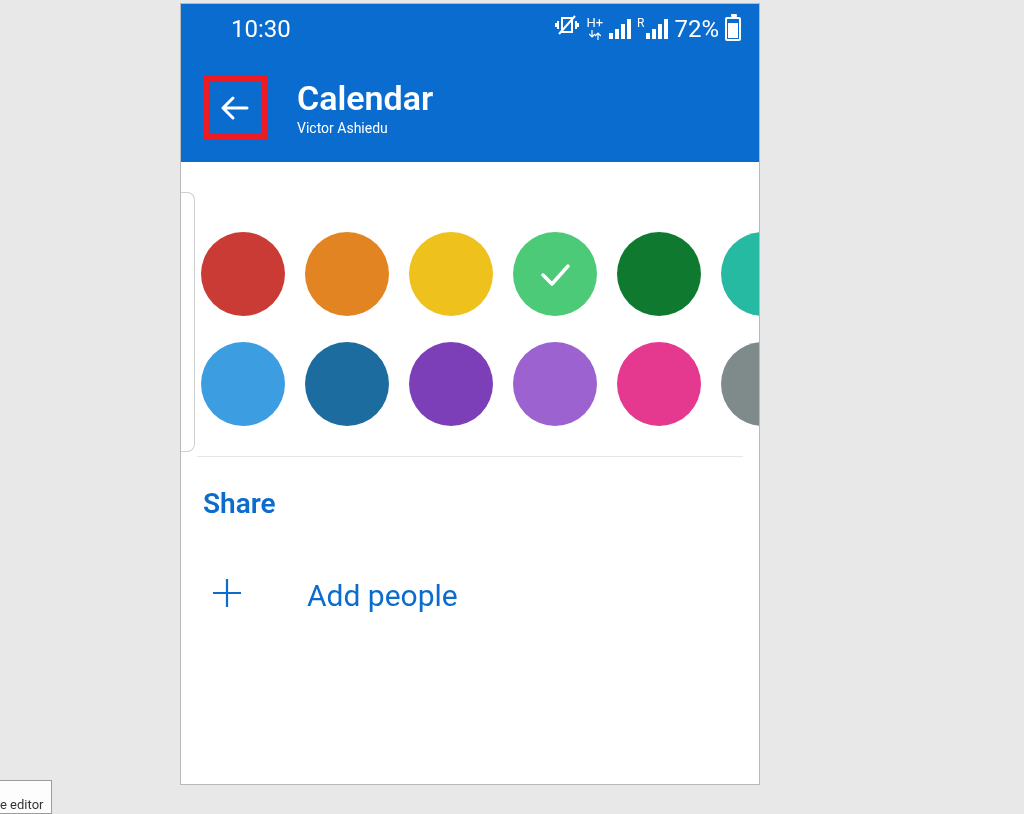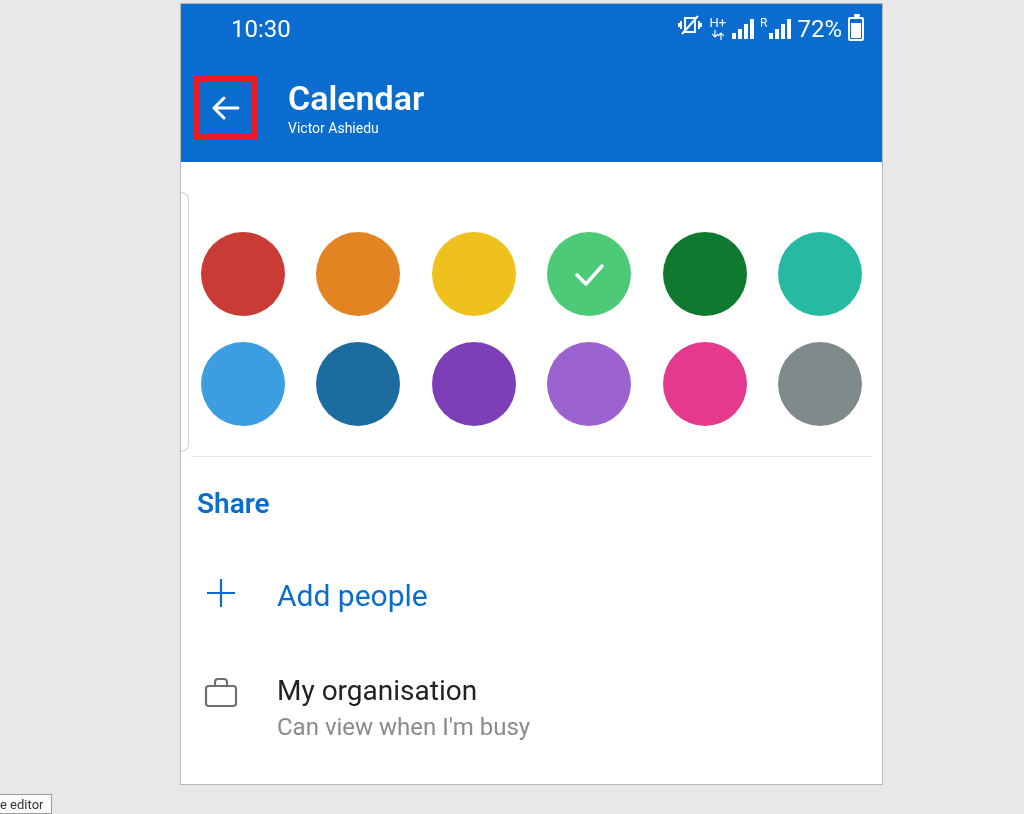--- a/index.html
+++ b/index.html
@@ -3,21 +3,21 @@
 <meta charset="utf-8">
 <style>
   * { box-sizing: border-box; margin: 0; padding: 0; }
   html, body { width: 1024px; height: 814px; overflow: hidden; font-family: -apple-system, BlinkMacSystemFont, "Segoe UI", Roboto, sans-serif; }
   body { background: #e8e8e8; position: relative; }
 
   .frame {
     position: absolute;
     top: 3px;
     left: 180px;
-    width: 703px;
+    width: 580px;
     height: 782px;
     background: #fff;
     border: 1px solid #b9b9b9;
     overflow: hidden;
   }
 
   .status-bar {
     height: 50px;
     background: #0a6cce;
     color: #fff;
@@ -28,38 +28,38 @@
   }
   .status-time { font-weight: 400; }
   .status-right { margin-left: auto; display: flex; align-items: center; gap: 6px; font-size: 24px; }
 
   .app-bar {
     height: 108px;
     background: #0a6cce;
     color: #fff;
     display: flex;
     align-items: center;
-    padding-left: 11px;
+    padding-left: 20px;
   }
   .back-btn {
     width: 64px;
     height: 64px;
     border: 6px solid #ee1b24;
     display: flex;
     align-items: center;
     justify-content: center;
     margin-left: 2px;
   }
   .back-arrow svg { display: block; }
   .app-title-block { margin-left: 30px; }
   .app-title { font-size: 34px; font-weight: 600; line-height: 1.1; }
   .app-subtitle { font-size: 14px; font-weight: 400; margin-top: 2px; }
 
   .content {
-    padding: 0 10px;
+    padding: 0 16px;
     background: #fff;
   }
 
   .color-section {
     margin-top: 70px;
     padding-bottom: 30px;
     border-bottom: 1px solid #e6e6e6;
     position: relative;
   }
   .swatch-partial {
@@ -108,34 +108,35 @@
     justify-content: center;
     color: #0a6cce;
   }
   .row .label-slot {
     margin-left: 26px;
   }
   .add-people-label {
     color: #0a6cce;
     font-size: 30px;
     font-weight: 400;
+    margin-left: 24px;
   }
   .org-row { margin-top: 60px; align-items: flex-start; }
   .org-row .icon-slot { color: #707070; padding-top: 3px; }
   .org-title { font-size: 28px; color: #222; }
   .org-sub { font-size: 24px; color: #8a8a8a; margin-top: 6px; }
 
   .editor-tab {
     position: absolute;
     left: 0;
     bottom: 0;
     background: #fdfdfd;
     border: 1px solid #9c9c9c;
     border-left: none;
-    padding: 2px 8px 1px 0;
+    padding: 16px 8px 1px 0;
     font-size: 13px;
     color: #333;
   }
 
   .signal-bars { display:inline-flex; align-items:flex-end; gap:2px; height:20px; }
   .signal-bars span { width:4px; background:#fff; display:inline-block; }
   .signal-bars span:nth-child(1){height:6px;}
   .signal-bars span:nth-child(2){height:10px;}
   .signal-bars span:nth-child(3){height:15px;}
   .signal-bars span:nth-child(4){height:20px;}
@@ -234,31 +235,17 @@
           <svg width="34" height="34" viewBox="0 0 34 34">
             <path d="M17 3 L17 31 M3 17 L31 17" stroke="#0a6cce" stroke-width="2.2"></path>
           </svg>
         </span>
       </div>
       <div class="label-slot">
         <span class="add-people-label">Add people</span>
       </div>
     </div>
 
-    <div class="row org-row">
-      <div class="icon-slot">
-        <span>
-          <svg width="36" height="32" viewBox="0 0 36 32">
-            <rect x="3" y="9" width="30" height="20" rx="3" stroke="#707070" stroke-width="2.2" fill="none"></rect>
-            <path d="M12 9 L12 5 Q12 2 15 2 L21 2 Q24 2 24 5 L24 9" stroke="#707070" stroke-width="2.2" fill="none"></path>
-          </svg>
-        </span>
-      </div>
-      <div class="label-slot">
-        <div class="org-title">My organisation</div>
-        <div class="org-sub">Can view when I'm busy</div>
-      </div>
-    </div>
 
   </div>
 </div>
 
 <div class="editor-tab">e editor</div>
 
 </body></html>

